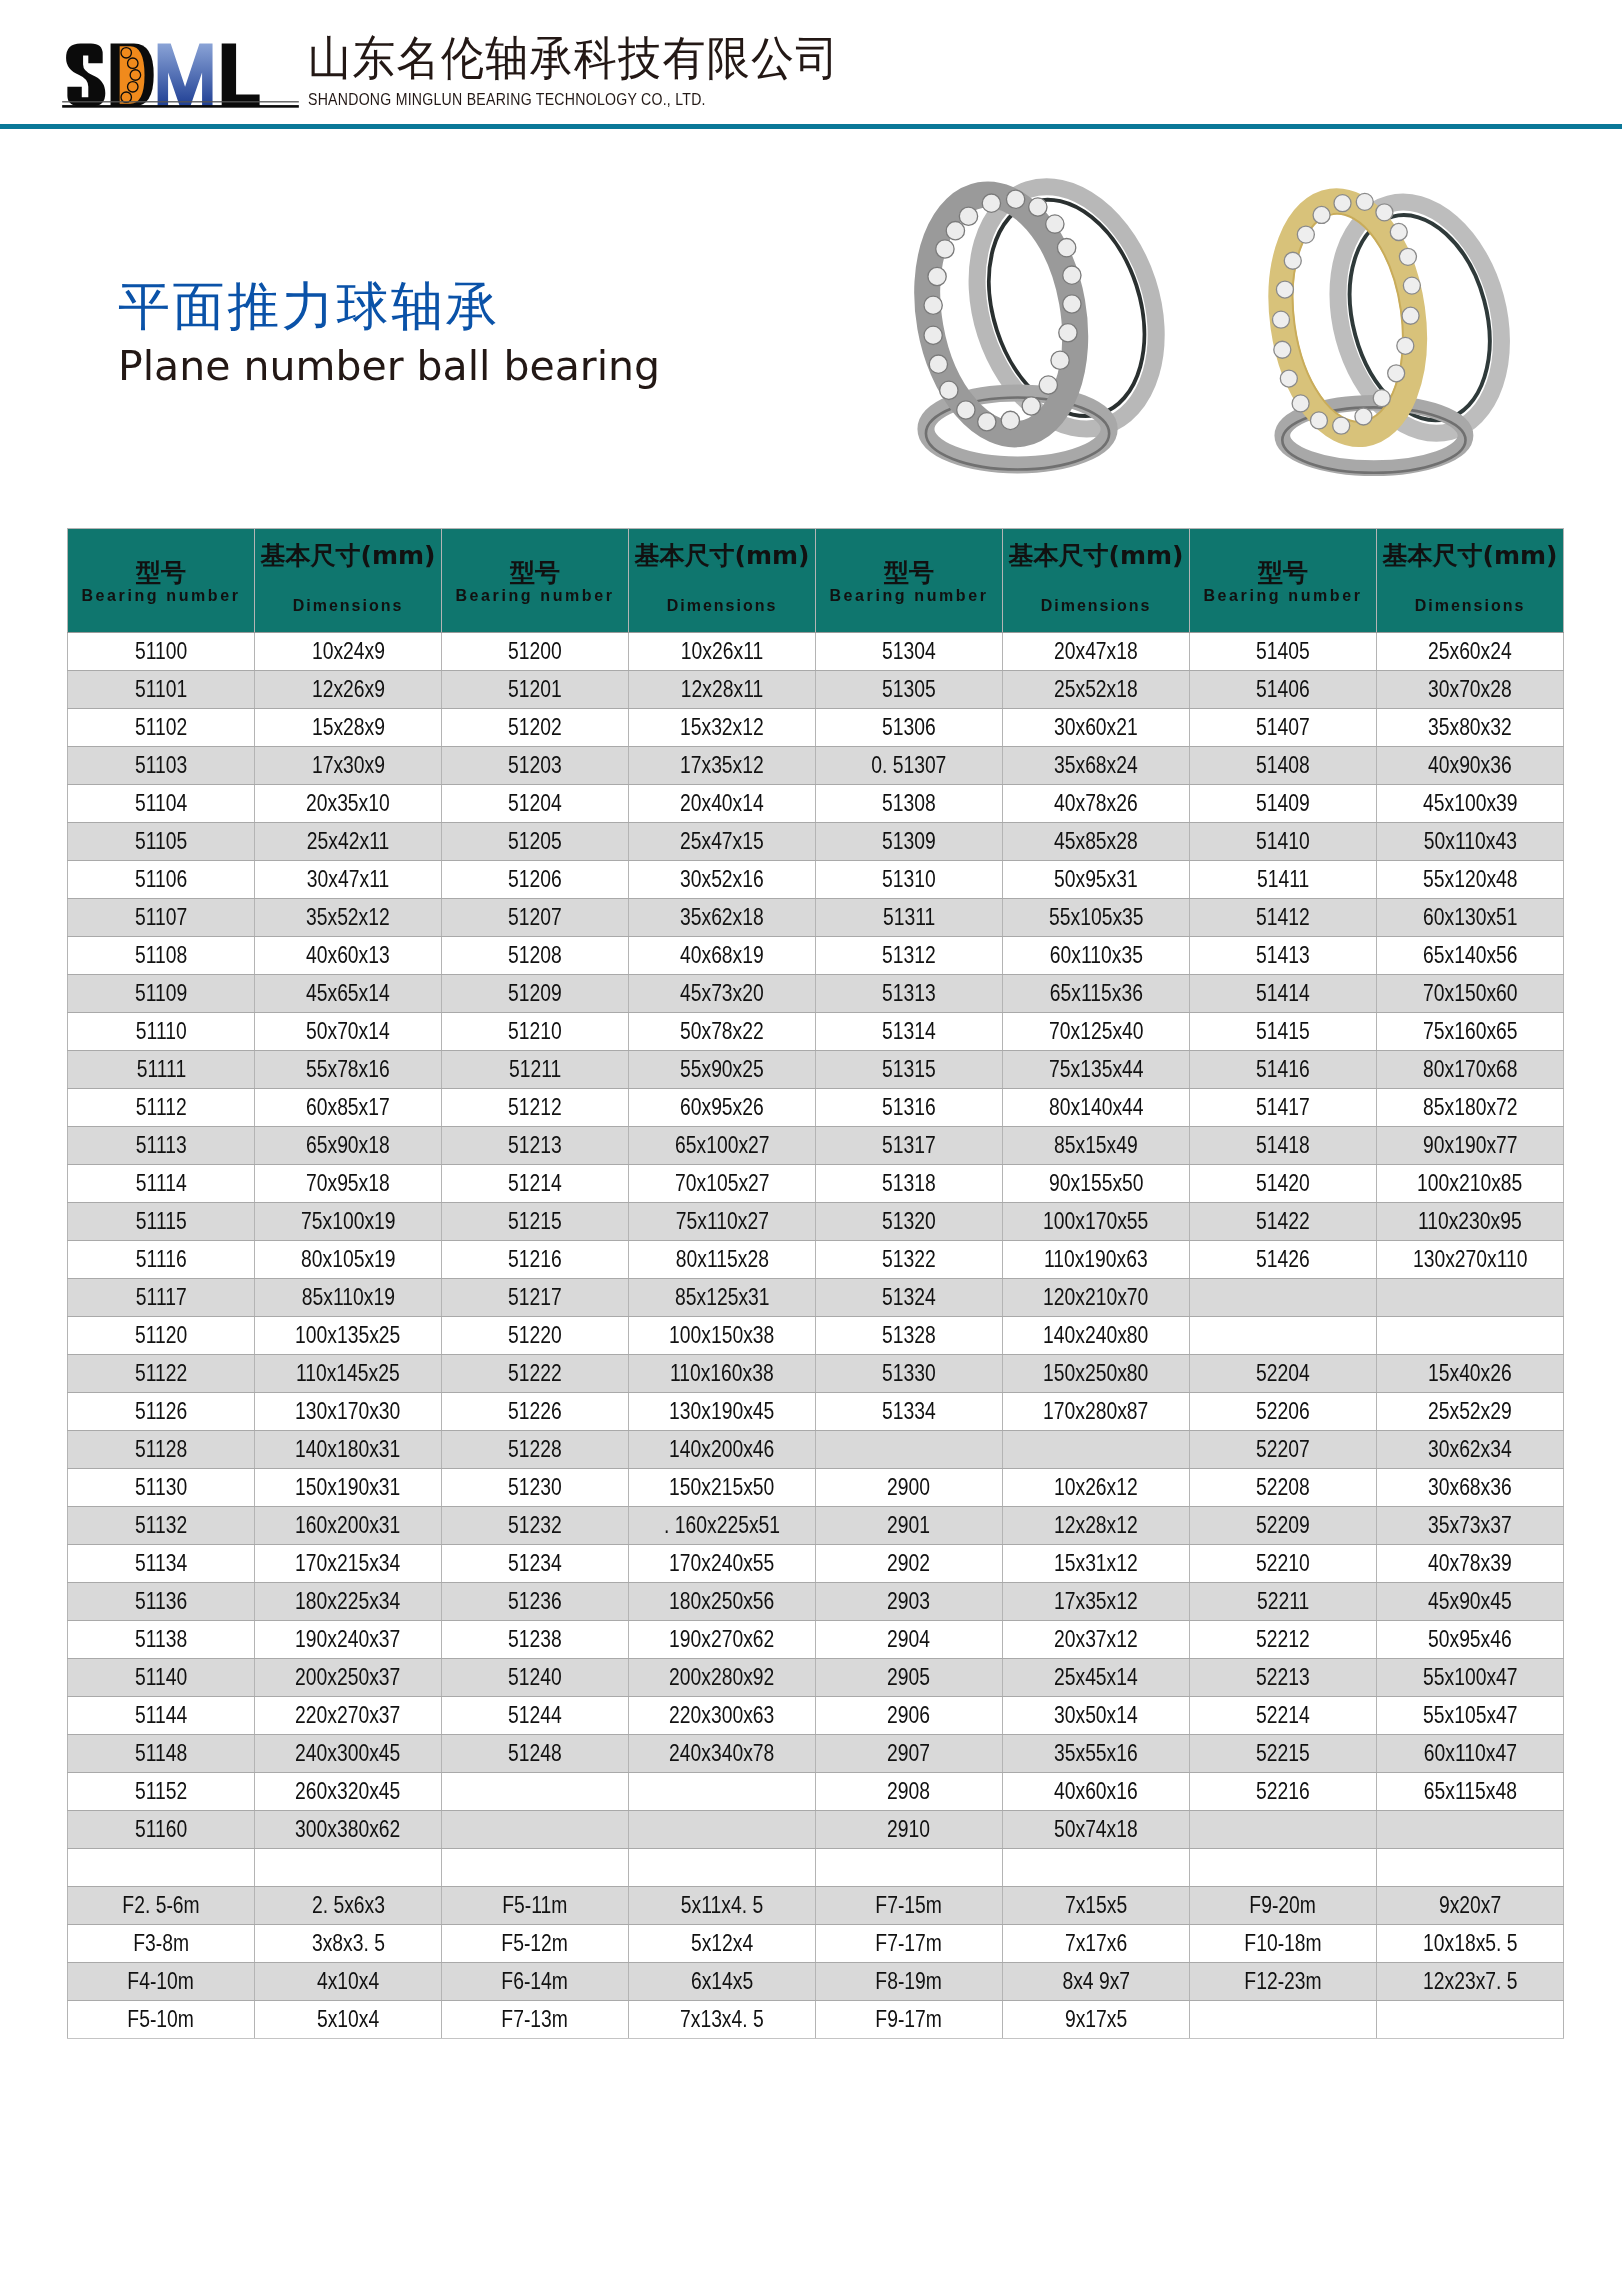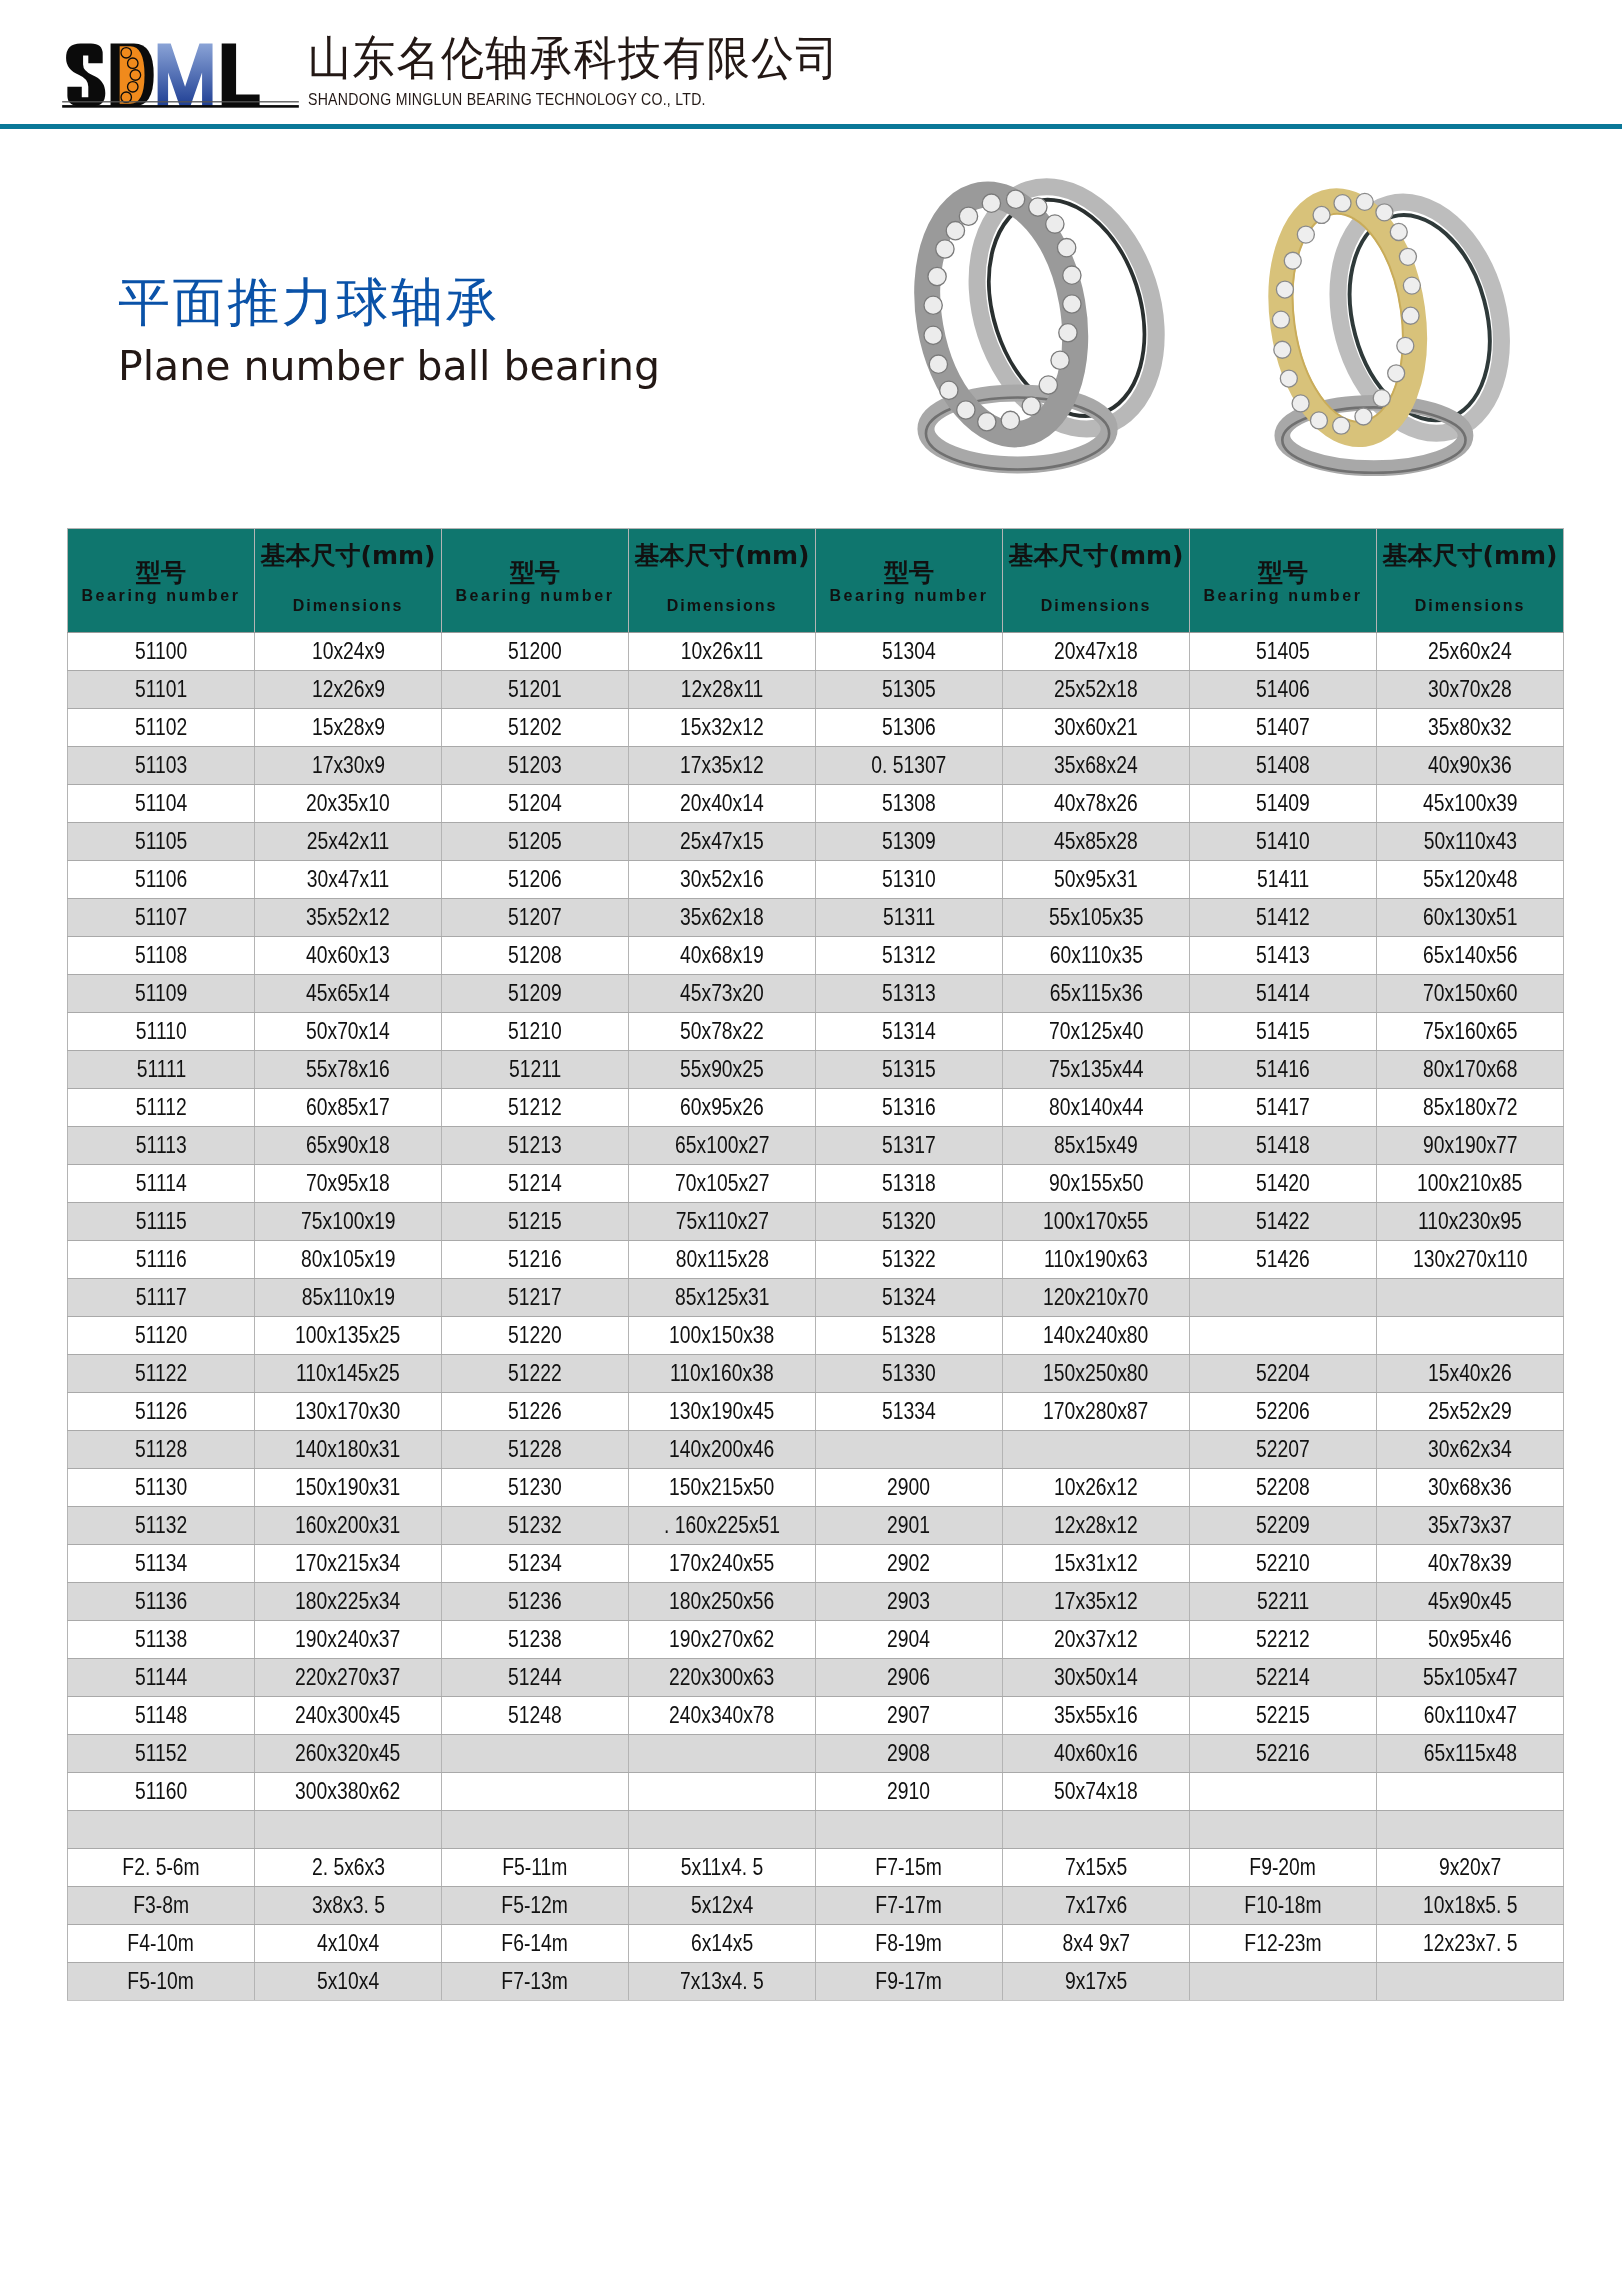--- a/index.html
+++ b/index.html
@@ -6,21 +6,21 @@
   body { width: 1623px; height: 2295px; position: relative; overflow: hidden; font-family: "Liberation Sans", "DejaVu Sans", sans-serif; color: #111; }
 
   
   .logo { position: absolute; left: 62px; top: 41px; width: 237px; height: 68px; }
   .logo svg { width: 100%; height: 100%; display: block; }
   .company-cn { position: absolute; left: 308px; top: 35px; font-family: "DejaVu Sans", sans-serif; font-size: 43px; letter-spacing: 1.3px; color: #231815; line-height: 1; transform: scaleY(1.08); transform-origin: top left; }
   .company-en { position: absolute; left: 308px; top: 90px; font-family: "Liberation Sans", sans-serif; font-size: 16.4px; color: #231815; letter-spacing: 0.3px; transform: scaleX(0.86); transform-origin: left top; white-space: nowrap; }
   .header-rule { position: absolute; left: 0; top: 124px; width: 1623px; height: 5.2px; background: #0a7898; }
 
   
-  .title-cn { position: absolute; left: 118px; top: 281px; font-family: Liberation Mono, monospace; font-size: 52px; color: #0a52a8; letter-spacing: 2.6px; line-height: 1; }
+  .title-cn { position: absolute; left: 118px; top: 281px; font-family: Liberation Serif, serif; font-size: 52px; color: #0a52a8; letter-spacing: 2.6px; line-height: 1; }
   .title-en { position: absolute; left: 118px; top: 346px; font-family: "DejaVu Sans", sans-serif; font-size: 41px; color: #231815; line-height: 1; white-space: nowrap; }
 
   
   .product { position: absolute; top: 177px; width: 288px; height: 301px; }
   .product svg { width: 100%; height: 100%; display: block; }
   .product-a { left: 903px; }
   .product-b { left: 1243px; }
 
   
   .spec-table { position: absolute; left: 67px; top: 528px; width: 1495px; border-collapse: collapse; table-layout: fixed; }
@@ -458,20 +458,30 @@
         <td><span>51138</span></td>
         <td><span>190x240x37</span></td>
         <td><span>51238</span></td>
         <td><span>190x270x62</span></td>
         <td><span>2904</span></td>
         <td><span>20x37x12</span></td>
         <td><span>52212</span></td>
         <td><span>50x95x46</span></td>
       </tr>
       <tr>
+        <td><span>51140</span></td>
+        <td><span>200x250x37</span></td>
+        <td><span>51240</span></td>
+        <td><span>200x280x92</span></td>
+        <td><span>2905</span></td>
+        <td><span>25x45x14</span></td>
+        <td><span>52213</span></td>
+        <td><span>55x100x47</span></td>
+      </tr>
+      <tr>
         <td><span>51144</span></td>
         <td><span>220x270x37</span></td>
         <td><span>51244</span></td>
         <td><span>220x300x63</span></td>
         <td><span>2906</span></td>
         <td><span>30x50x14</span></td>
         <td><span>52214</span></td>
         <td><span>55x105x47</span></td>
       </tr>
       <tr>

